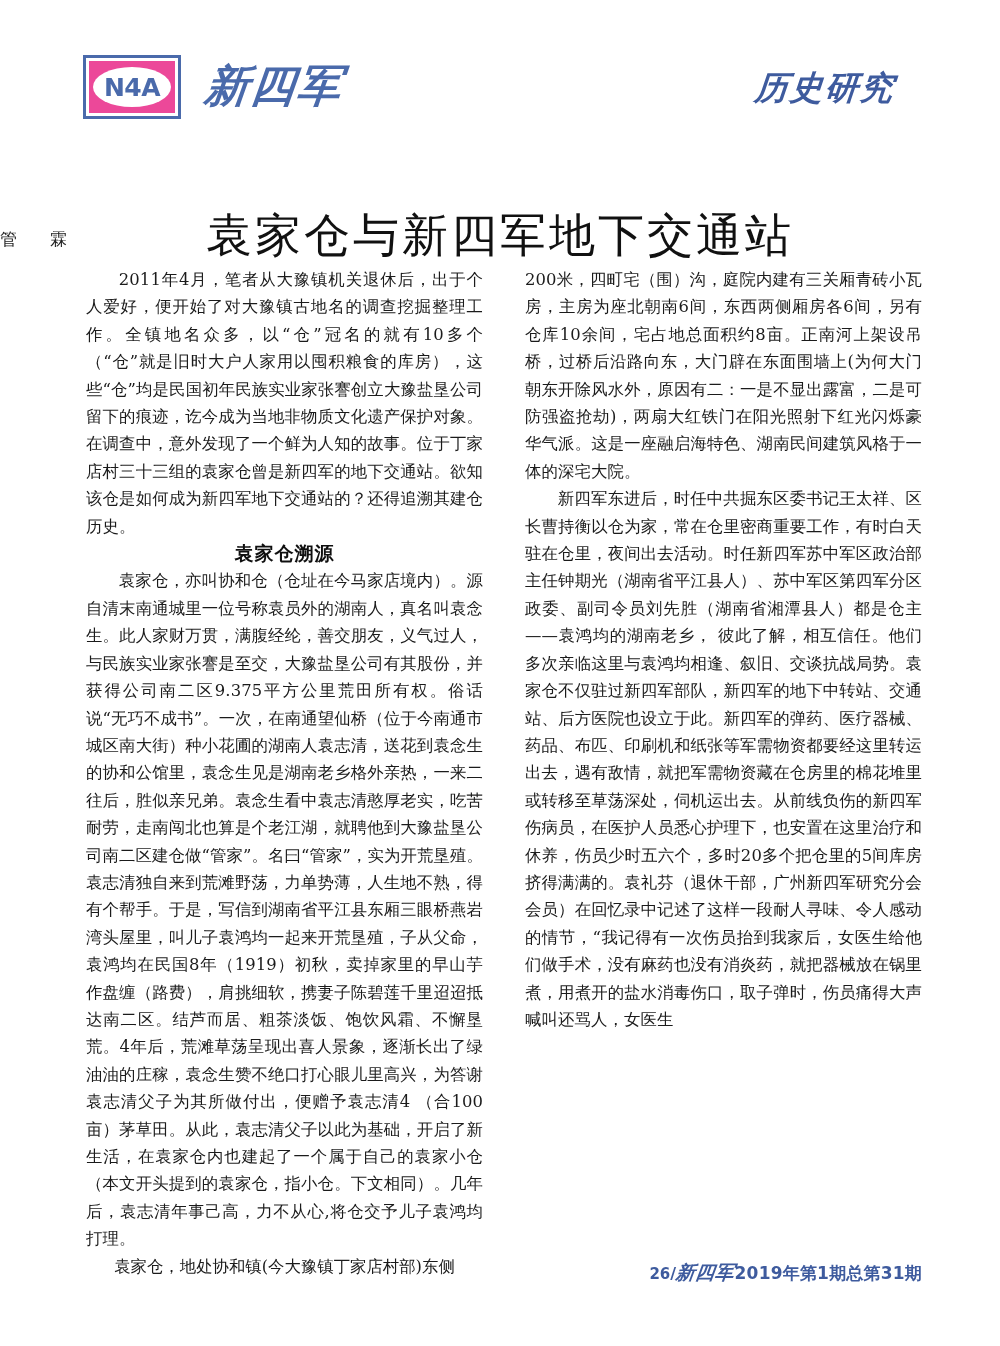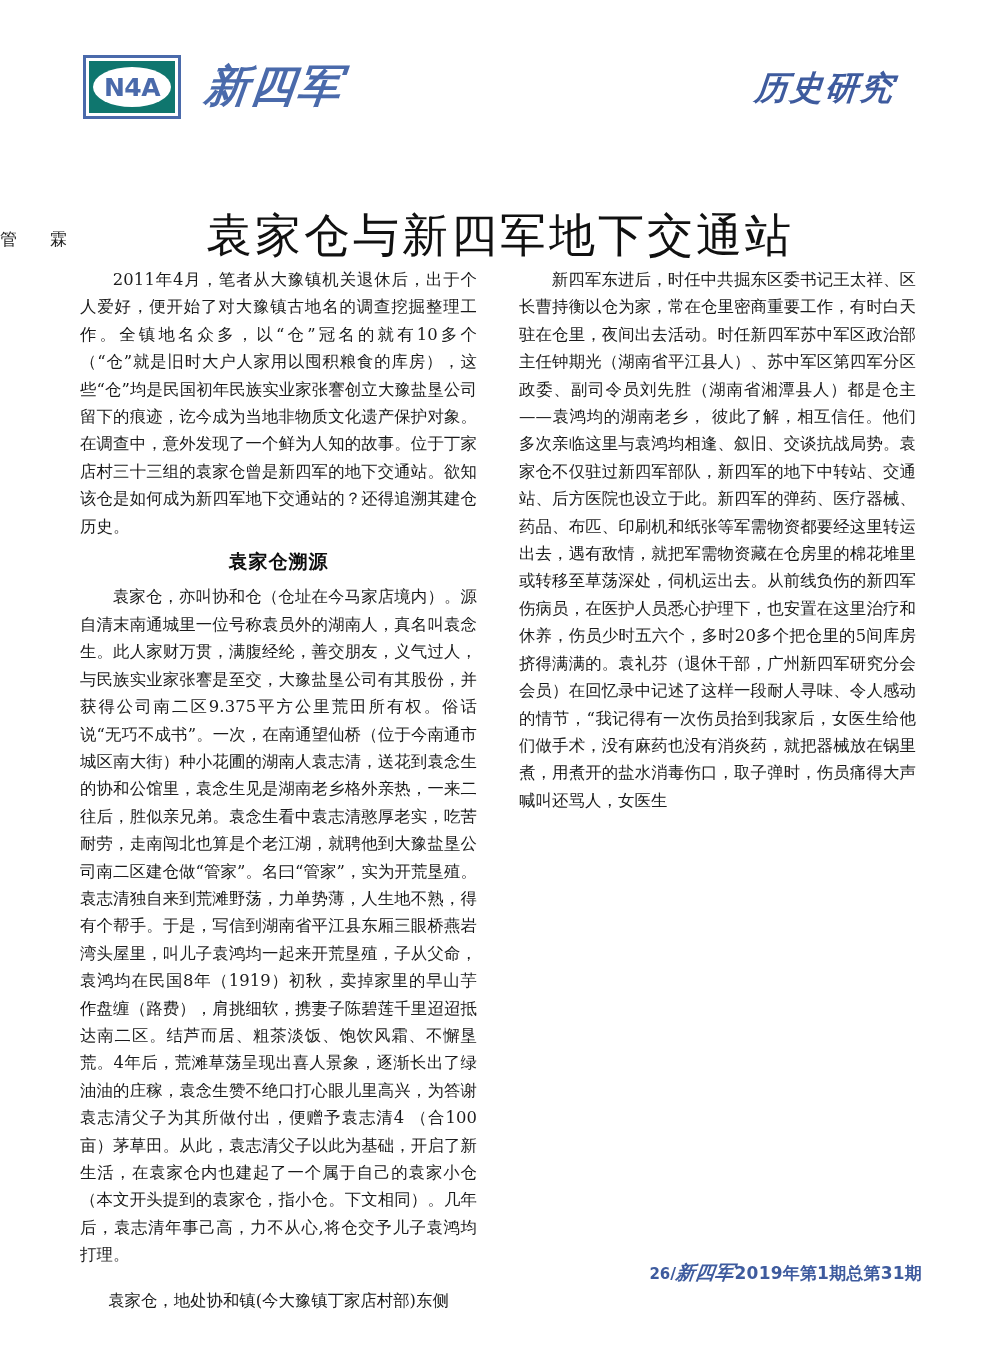--- a/index.html
+++ b/index.html
@@ -29,21 +29,21 @@
     top: 52px;
     width: 1000px;
     height: 86px;
   }
   .logo-badge {
     position: absolute;
     left: 86px;
     top: 6px;
     width: 92px;
     height: 58px;
-    background: #0f766e;
+    background: #ec4899;
     border: 3px solid #ffffff;
     box-shadow: 0 0 0 3px #4a6aab;
     box-sizing: border-box;
     display: flex;
     align-items: center;
     justify-content: center;
   }
   .logo-ellipse {
     width: 78px;
     height: 40px;
@@ -110,21 +110,21 @@
     text-align: left;
     font-family: "DejaVu Serif", "Liberation Serif", serif;
     font-size: 17px;
     color: #222222;
     letter-spacing: 8px;
   }
 
   
   .columns {
     position: absolute;
-    left: 80px;
+    left: 86px;
     top: 266px;
     width: 836px;
     height: 950px;
     display: flex;
     gap: 42px;
   }
   .col {
     width: 397px;
     flex: 0 0 397px;
   }
@@ -135,30 +135,30 @@
     text-align: justify;
     text-justify: inter-ideograph;
     text-indent: 2em;
     color: #1b1b1b;
     letter-spacing: 0.1px;
   }
   p.para.noindent {
     text-indent: 0;
   }
   h2.sec-head {
-    margin: 8px;
+    margin: 0;
     font-size: 19px;
     font-weight: bold;
     text-align: center;
     line-height: 27.4px;
     letter-spacing: 1px;
     color: #0f0f0f;
   }
   p.center-line {
-    margin: 18px;
+    margin: 0;
     font-size: 16.4px;
     line-height: 27.4px;
     text-align: center;
     text-indent: 0;
     color: #1b1b1b;
   }
 
   
   .footer {
     position: absolute;
@@ -222,20 +222,21 @@
       <h2 class="sec-head">袁家仓溯源</h2>
 
       <p class="para">袁家仓，亦叫协和仓（仓址在今马家店境内）。源自清末南通城里一位号称袁员外的湖南人，真名叫袁念生。此人家财万贯，满腹经纶，善交朋友，义气过人，与民族实业家张謇是至交，大豫盐垦公司有其股份，并获得公司南二区9.375平方公里荒田所有权。俗话说“无巧不成书”。一次，在南通望仙桥（位于今南通市城区南大街）种小花圃的湖南人袁志清，送花到袁念生的协和公馆里，袁念生见是湖南老乡格外亲热，一来二往后，胜似亲兄弟。袁念生看中袁志清憨厚老实，吃苦耐劳，走南闯北也算是个老江湖，就聘他到大豫盐垦公司南二区建仓做“管家”。名曰“管家”，实为开荒垦殖。袁志清独自来到荒滩野荡，力单势薄，人生地不熟，得有个帮手。于是，写信到湖南省平江县东厢三眼桥燕岩湾头屋里，叫儿子袁鸿均一起来开荒垦殖，子从父命，袁鸿均在民国8年（1919）初秋，卖掉家里的早山芋作盘缠（路费），肩挑细软，携妻子陈碧莲千里迢迢抵达南二区。结芦而居、粗茶淡饭、饱饮风霜、不懈垦荒。4年后，荒滩草荡呈现出喜人景象，逐渐长出了绿油油的庄稼，袁念生赞不绝口打心眼儿里高兴，为答谢袁志清父子为其所做付出，便赠予袁志清4 （合100亩）茅草田。从此，袁志清父子以此为基础，开启了新生活，在袁家仓内也建起了一个属于自己的袁家小仓（本文开头提到的袁家仓，指小仓。下文相同）。几年后，袁志清年事己高，力不从心,将仓交予儿子袁鸿均打理。</p>
 
 
       <p class="center-line">袁家仓，地处协和镇(今大豫镇丁家店村部)东侧</p>
     </div>
 
     <div class="col">
 
+      <p class="para noindent">200米，四町宅（围）沟，庭院内建有三关厢青砖小瓦房，主房为座北朝南6间，东西两侧厢房各6间，另有仓库10余间，宅占地总面积约8亩。正南河上架设吊桥，过桥后沿路向东，大门辟在东面围墙上(为何大门朝东开除风水外，原因有二：一是不显出露富，二是可防强盗抢劫)，两扇大红铁门在阳光照射下红光闪烁豪华气派。这是一座融启海特色、湖南民间建筑风格于一体的深宅大院。</p>
 
 
       <p class="para">新四军东进后，时任中共掘东区委书记王太祥、区长曹持衡以仓为家，常在仓里密商重要工作，有时白天驻在仓里，夜间出去活动。时任新四军苏中军区政治部主任钟期光（湖南省平江县人）、苏中军区第四军分区政委、副司令员刘先胜（湖南省湘潭县人）都是仓主——袁鸿均的湖南老乡， 彼此了解，相互信任。他们多次亲临这里与袁鸿均相逢、叙旧、交谈抗战局势。袁家仓不仅驻过新四军部队，新四军的地下中转站、交通站、后方医院也设立于此。新四军的弹药、医疗器械、药品、布匹、印刷机和纸张等军需物资都要经这里转运出去，遇有敌情，就把军需物资藏在仓房里的棉花堆里或转移至草荡深处，伺机运出去。从前线负伤的新四军伤病员，在医护人员悉心护理下，也安置在这里治疗和休养，伤员少时五六个，多时20多个把仓里的5间库房挤得满满的。袁礼芬（退休干部，广州新四军研究分会会员）在回忆录中记述了这样一段耐人寻味、令人感动的情节，“我记得有一次伤员抬到我家后，女医生给他们做手术，没有麻药也没有消炎药，就把器械放在锅里煮，用煮开的盐水消毒伤口，取子弹时，伤员痛得大声喊叫还骂人，女医生</p>
     </div>
   </div>
 
   <div class="footer">
     <span class="footer-page">26</span>
     <span class="footer-slash">/</span>
     <span class="footer-brand">新四军</span>

